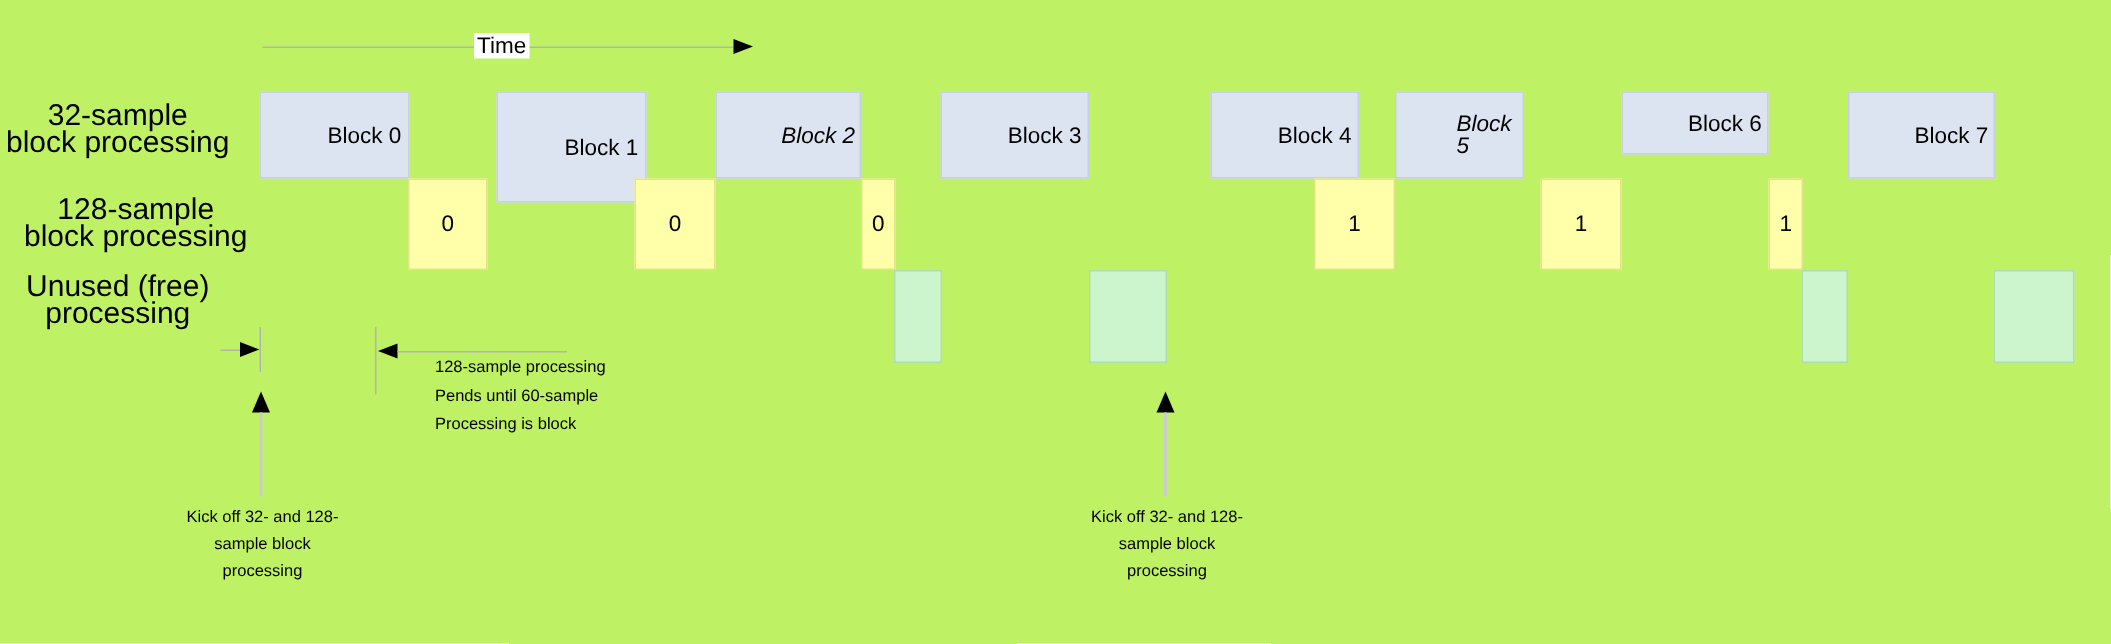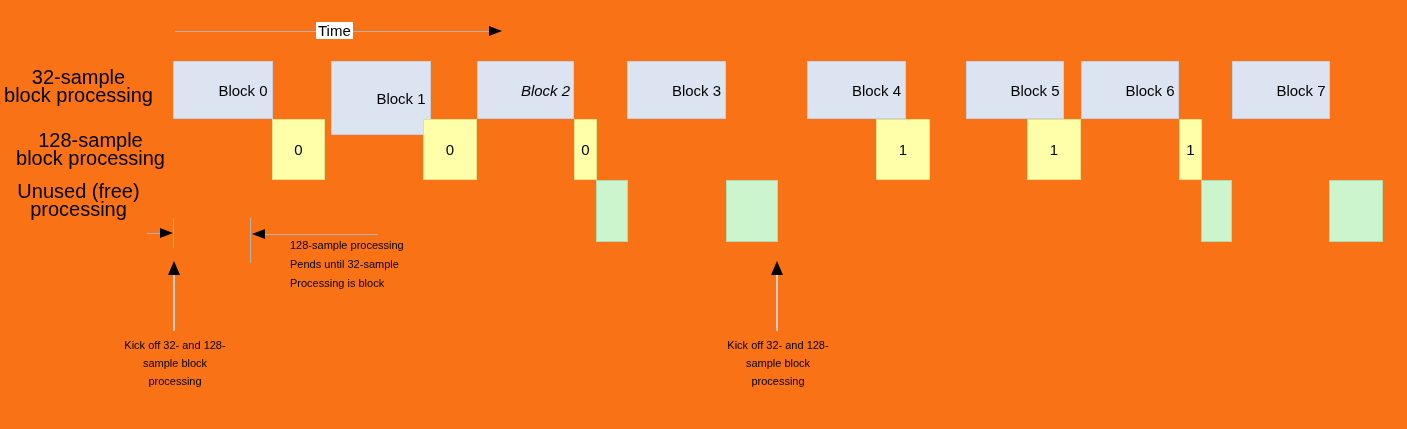--- a/index.html
+++ b/index.html
@@ -1,20 +1,20 @@
 <!DOCTYPE html>
 <html><head>
 <meta charset="utf-8">
 <style>
   html, body { margin: 0; padding: 0; background: #ffffff; }
   .stage {
     position: relative;
     width: 1407px;
     height: 429px;
-    background: #f97316;
+    background: #bef264;
     font-family: "Liberation Sans", sans-serif;
     color: #000000;
     overflow: hidden;
     --b32-fill: #dde4f1;
     --b32-border: #c7cfe2;
     --b128-fill: #ffffa9;
     --b128-border: #e3e388;
     --free-fill: #cdf5cd;
     --free-border: #afdcaf;
     --line-gray: #b3b3b3;
@@ -99,24 +99,24 @@
       </div>
       <div class="blk b32" style="left: 477px; top: 61px; width: 97px; height: 58px; font-style: italic;">
         <span>Block 2</span>
       </div>
       <div class="blk b32" style="left: 627px; top: 61px; width: 99px; height: 58px;">
         <span>Block 3</span>
       </div>
       <div class="blk b32" style="left: 778px; top: 61px; width: 99px; height: 58px; margin-left: 29px;">
         <span>Block 4</span>
       </div>
-      <div class="blk b32" style="left: 966px; top: 61px; width: 98px; height: 58px;">
+      <div class="blk b32" style="left: 930px; top: 61px; width: 86px; height: 58px; font-style: italic;">
         <span>Block 5</span>
       </div>
-      <div class="blk b32" style="left: 1081px; top: 61px; width: 98px; height: 58px;">
+      <div class="blk b32" style="left: 1081px; top: 61px; width: 98px; height: 42px;">
         <span>Block 6</span>
       </div>
       <div class="blk b32" style="left: 1232px; top: 61px; width: 98px; height: 58px;">
         <span>Block 7</span>
       </div>
       <div class="blk b128" style="left: 272px; top: 119px; width: 53px; height: 61px;">
         <span>0</span>
       </div>
       <div class="blk b128" style="left: 423px; top: 119px; width: 54px; height: 61px;">
         <span>0</span>
@@ -142,21 +142,21 @@
   <div class="hline" style="left:147px; top:233px; width:14px;"></div>
   <div class="arr arr-right" style="left:160px; top:228px;"></div>
   <div class="vline" style="left:173px; top:218px; height:30px;"></div>
 
   <div class="vline" style="left:250px; top:218px; height:45px;"></div>
   <div class="arr arr-left" style="left:252px; top:229px;"></div>
   <div class="hline" style="left:265px; top:234px; width:113px;"></div>
 
   <div class="note" style="left:290px; top:236px;">
     <div>128-sample processing</div>
-    <div>Pends until 32-sample</div>
+    <div>Pends until 60-sample</div>
     <div>Processing is block</div>
   </div>
 
   <div class="arr arr-up" style="left:168px; top:261px;"></div>
   <div class="vline2" style="left:173px; top:275px; height:56px;"></div>
   <div class="note note-center" style="left:65px; top:336px; width:220px;">
     <div>Kick off 32- and 128-</div>
     <div>sample block</div>
     <div>processing</div>
   </div>

